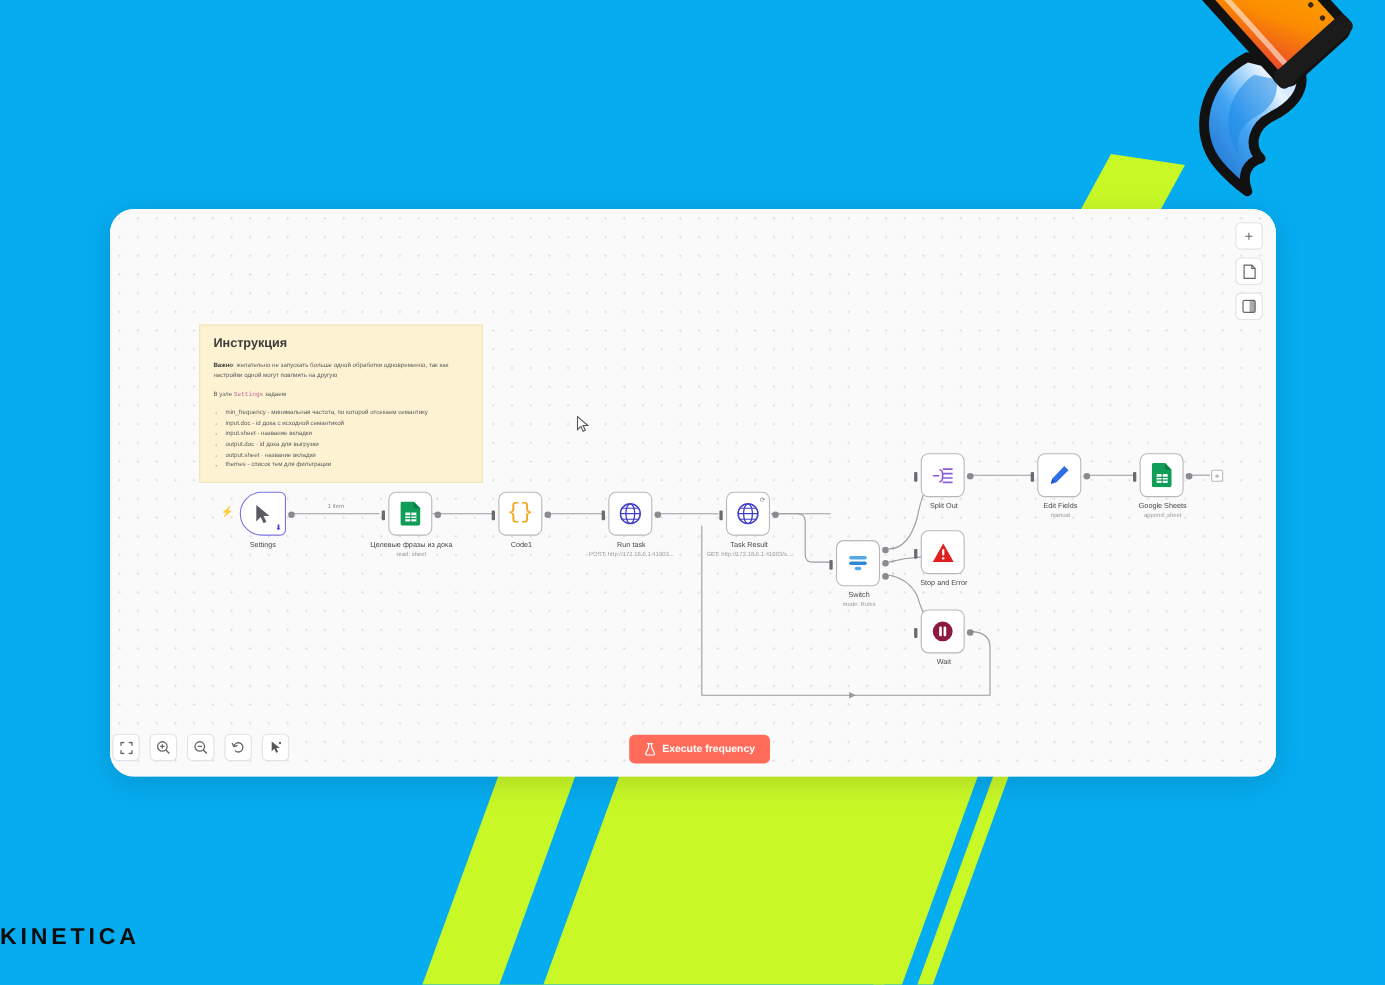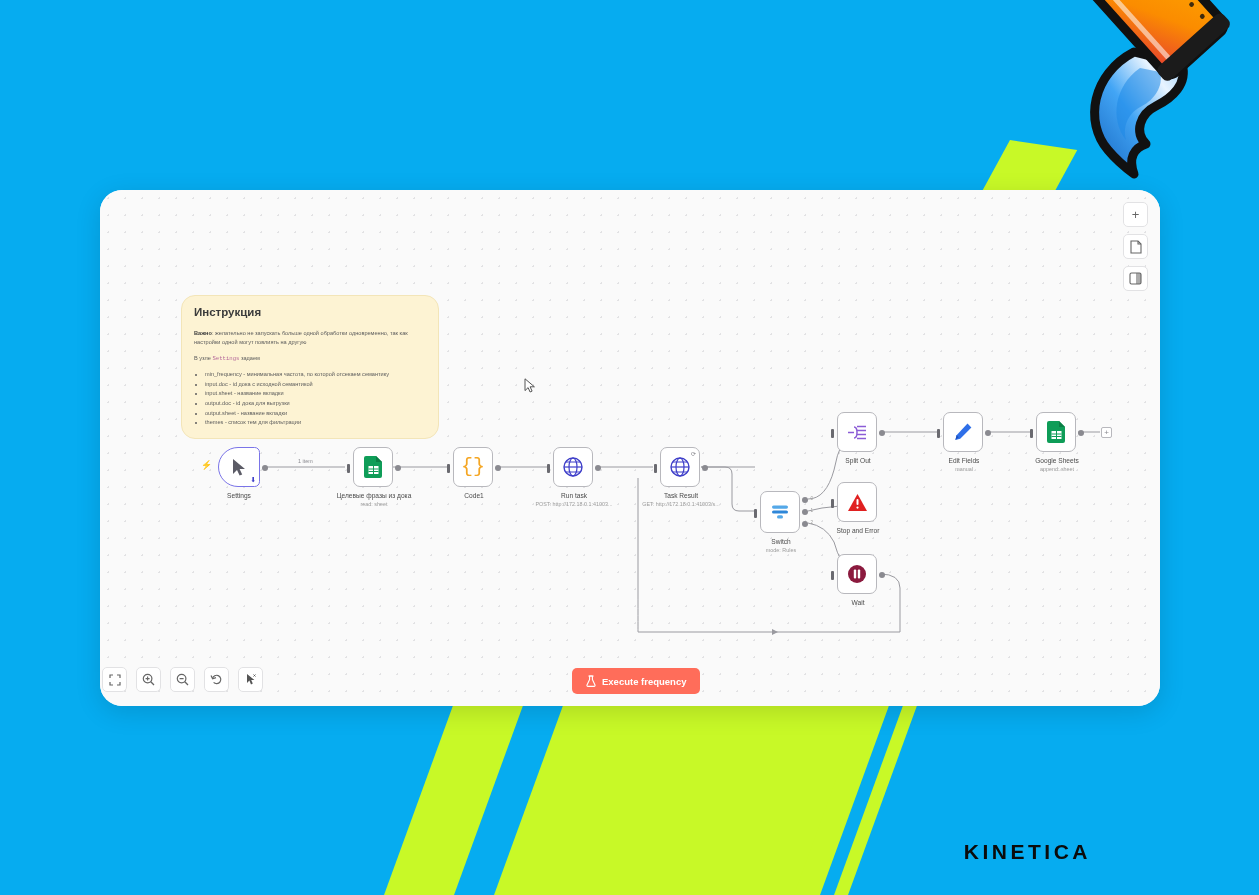--- a/index.html
+++ b/index.html
@@ -38,25 +38,24 @@
     opacity: 1;
   }
   .blue-sliver {
     position: absolute; background: #06ACF0;
     left: 525px; top: 700px; width: 40px; height: 200px;
     transform: skewX(-20deg); transform-origin: top left;
   }
 
   .kinetica-word {
     position: absolute; left: 0; top: 840px; width: 1091px;
-    text-align: right;
+    text-align: left;
     font-size: 21px; font-weight: bold; letter-spacing: 3.5px;
     color: #0b0b0b;
     font-family: "Liberation Sans", sans-serif;
-    padding-left: 40px;
   }
 
   
   .rocket { position: absolute; left: 1022px; top: -18px; width: 240px; height: 210px; }
 
   
   .app-window {
     position: absolute; left: 100px; top: 190px;
     width: 1060px; height: 516px;
     background: #fbfbfb;
@@ -70,21 +69,21 @@
     background-image: radial-gradient(circle, #e2e2e4 1px, transparent 1px);
     background-size: 17px 17px;
   }
 
   
   .sticky {
     position: absolute; left: 81px; top: 105px;
     width: 258px; height: 144px;
     background: #fdf3d3;
     border: 1px solid #f3e5b8;
-    border-radius: 14px;
+    border-radius: 0;
     padding: 10px 12px;
     color: #555;
   }
   .sticky h3 {
     font-size: 11.5px; color: #3b3b3b; margin-bottom: 11px; font-weight: bold;
   }
   .sticky p { font-size: 5.6px; line-height: 1.62; color: #5c5c5c; margin-bottom: 7px; }
   .sticky p b { color: #3b3b3b; }
   .sticky code { color: #b4679a; font-family: "Liberation Mono", monospace; }
   .sticky ul { margin: 0; padding-left: 11px; }

